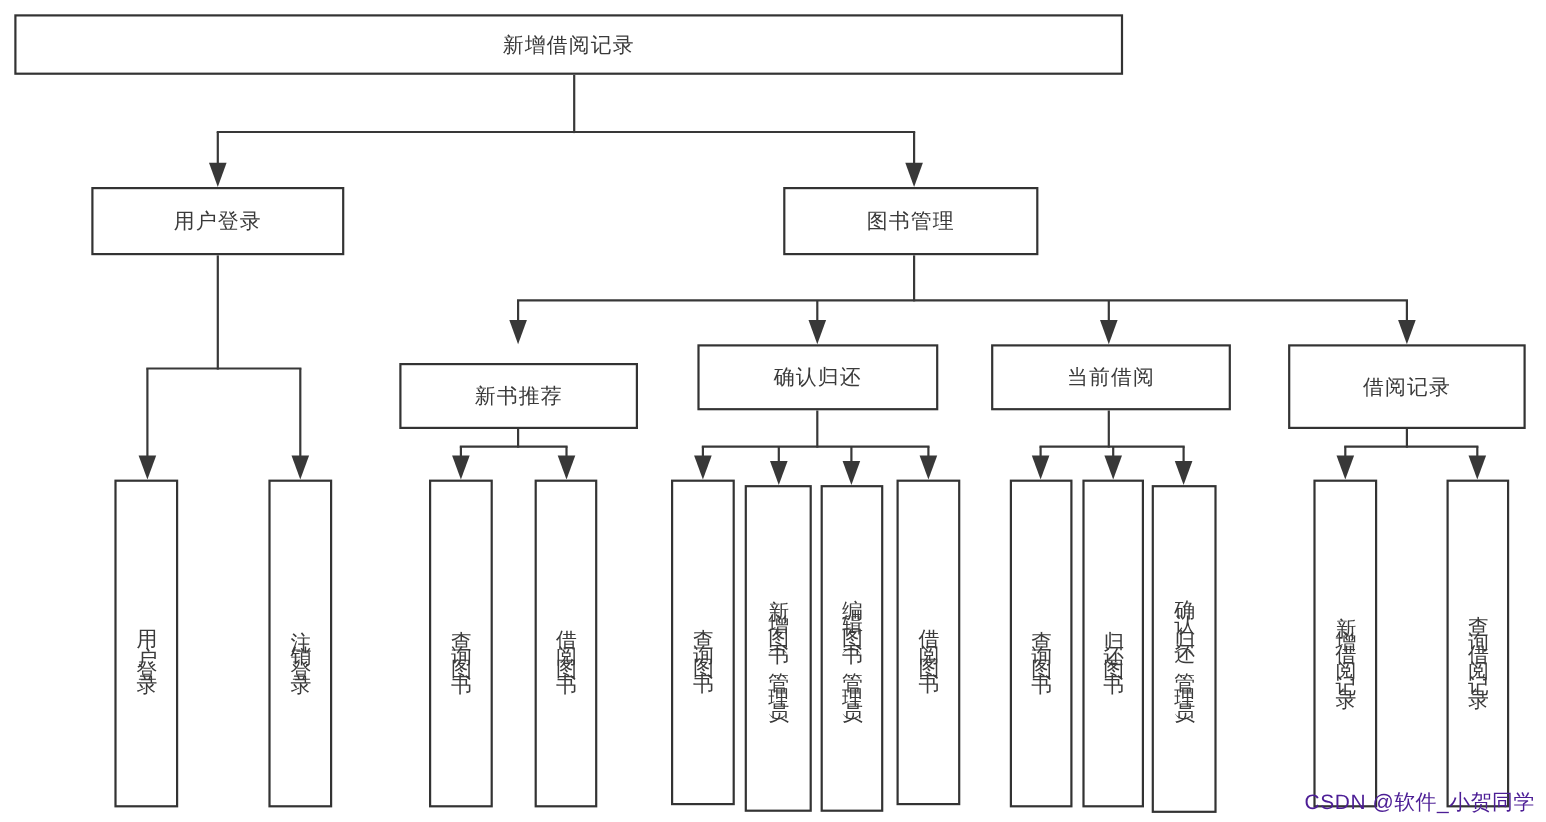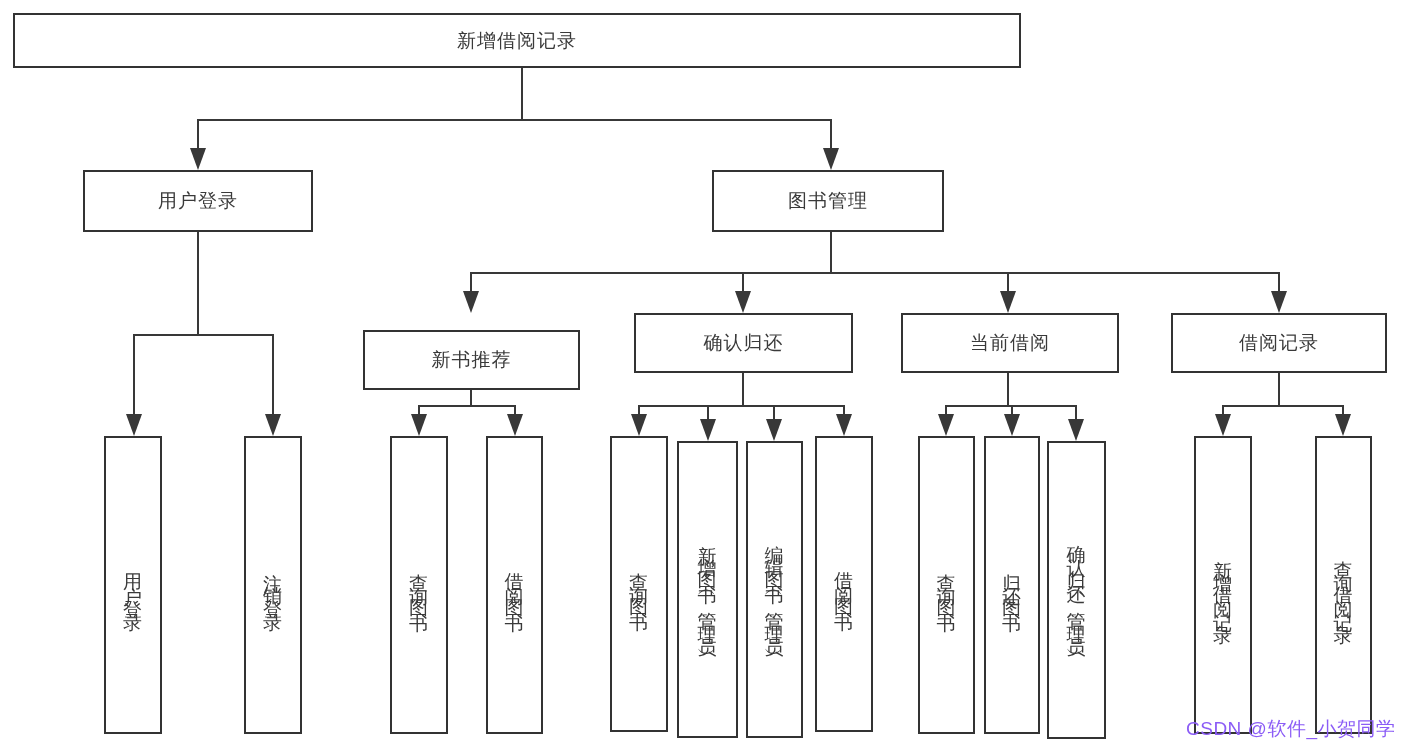--- a/index.html
+++ b/index.html
@@ -56,33 +56,33 @@
     letter-spacing: 0.7em;
     color: #3a3a3a;
     line-height: 1;
   }
   .watermark {
     position: absolute;
     left: 1186px;
     top: 716px;
     font-size: 19px;
     letter-spacing: 0.5px;
-    color: #8b5cf6;
+    color: #4c1d95;
     white-space: nowrap;
     z-index: 5;
   }
 
   
   #box-root        { left: 13px;   top: 13px;  width: 1008px; height: 55px; }
   #box-user-login  { left: 83px;   top: 170px; width: 230px;  height: 62px; }
   #box-book-mgmt   { left: 712px;  top: 170px; width: 232px;  height: 62px; }
   #box-new-rec     { left: 363px;  top: 330px; width: 217px;  height: 60px; }
   #box-book-borrow { left: 634px;  top: 313px; width: 219px;  height: 60px; }
   #box-cur-borrow  { left: 901px;  top: 313px; width: 218px;  height: 60px; }
-  #box-borrow-rec  { left: 1171px; top: 313px; width: 216px;  height: 60px; }
+  #box-borrow-rec  { left: 1171px; top: 313px; width: 216px;  height: 77px; }
 
   #leaf-a1 { left: 104px;  top: 436px; width: 58px; height: 298px; }
   #leaf-a2 { left: 244px;  top: 436px; width: 58px; height: 298px; }
   #leaf-b1 { left: 390px;  top: 436px; width: 58px; height: 298px; }
   #leaf-b2 { left: 486px;  top: 436px; width: 57px; height: 298px; }
   #leaf-c1 { left: 610px;  top: 436px; width: 58px; height: 296px; }
   #leaf-c2 { left: 677px;  top: 441px; width: 61px; height: 297px; }
   #leaf-c3 { left: 746px;  top: 441px; width: 57px; height: 297px; }
   #leaf-c4 { left: 815px;  top: 436px; width: 58px; height: 296px; }
   #leaf-d1 { left: 918px;  top: 436px; width: 57px; height: 298px; }

